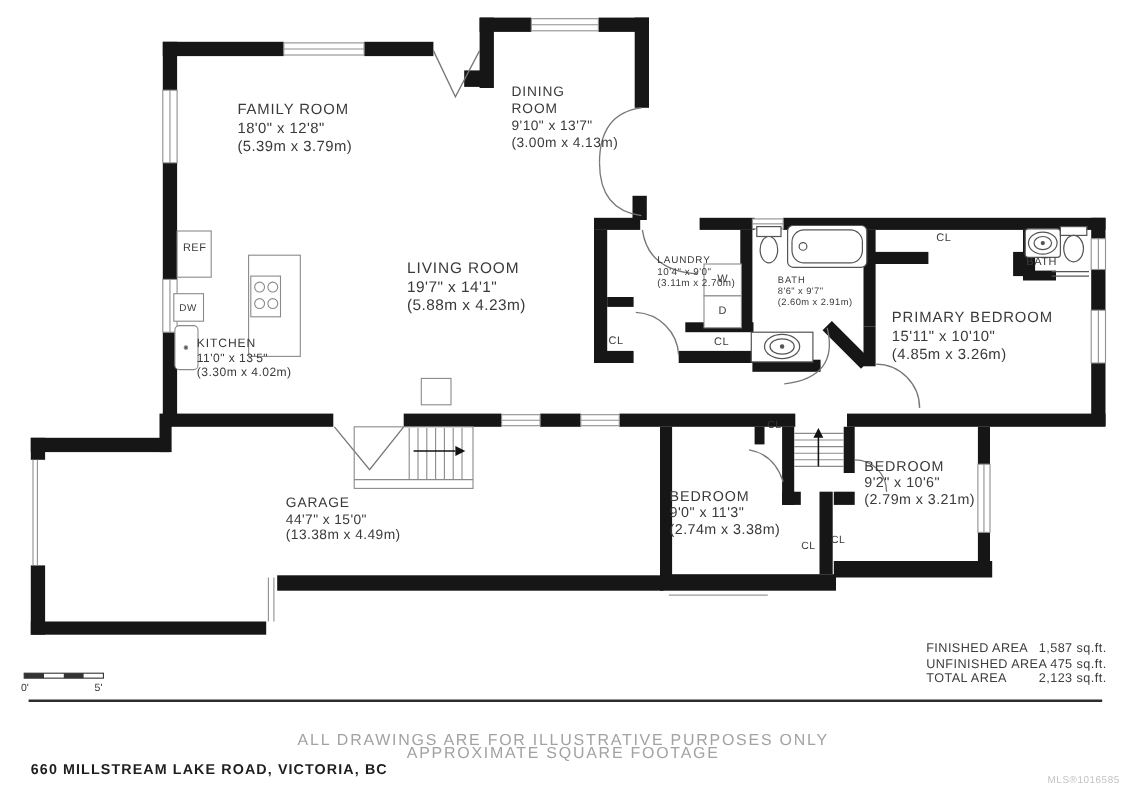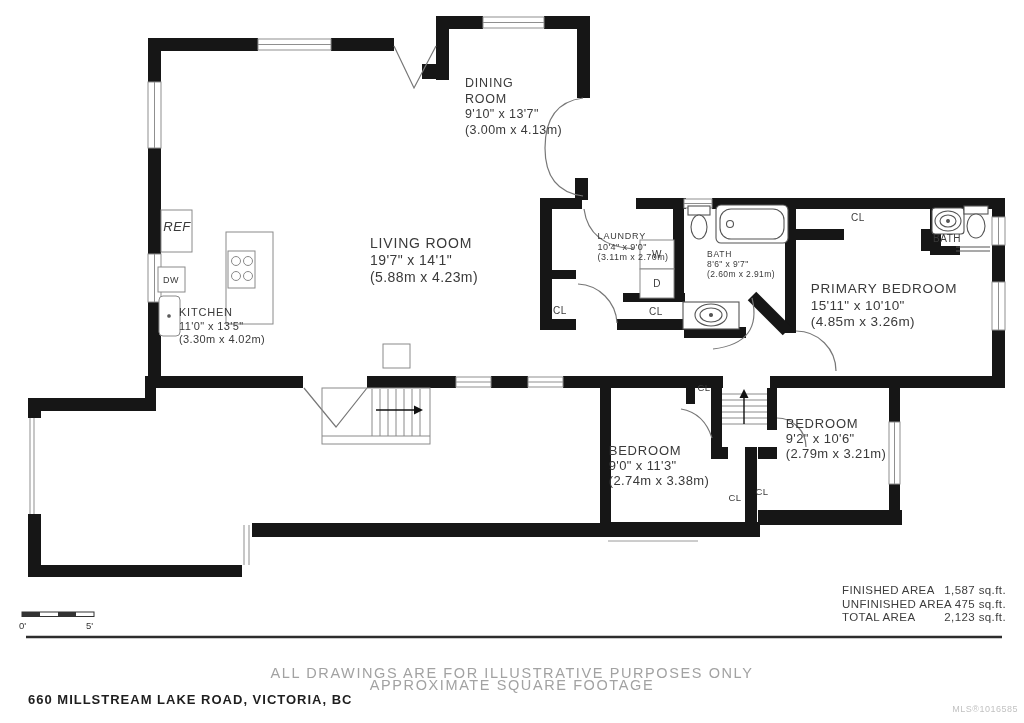--- a/index.html
+++ b/index.html
@@ -203,20 +203,25 @@
 
     <g>
       <rect x="22" y="612" width="72" height="4.5" fill="#fff" stroke="#333" stroke-width="1"></rect>
       <rect x="22" y="612" width="18" height="4.5" fill="#333"></rect>
       <rect x="58" y="612" width="18" height="4.5" fill="#333"></rect>
     </g>
 
     <line x1="26" y1="637" x2="1002" y2="637" stroke="#2d2d2d" stroke-width="2.4"></line>
   </svg>
 
+  <div class="room-label" style="left:268px;top:92px;font-size:13.5px;line-height:16.5px;">
+    <div class="rname">FAMILY ROOM</div>
+    <div>18'0" x 12'8"</div>
+    <div>(5.39m x 3.79m)</div>
+  </div>
 
   <div class="room-label wrap" style="left:511px;top:76px;font-size:12.5px;line-height:15.5px;width:92px;">
     <div class="rname">DINING ROOM</div>
     <div style="white-space:nowrap;">9'10" x 13'7"</div>
     <div style="white-space:nowrap;">(3.00m x 4.13m)</div>
   </div>
 
   <div class="room-label" style="left:424px;top:235px;font-size:14px;line-height:17px;">
     <div class="rname">LIVING ROOM</div>
     <div>19'7" x 14'1"</div>
@@ -254,22 +259,27 @@
     <div>9'0" x 11'3"</div>
     <div>(2.74m x 3.38m)</div>
   </div>
 
   <div class="room-label" style="left:836px;top:416px;font-size:13px;line-height:15px;">
     <div class="rname">BEDROOM</div>
     <div>9'2" x 10'6"</div>
     <div>(2.79m x 3.21m)</div>
   </div>
 
-
-  <div class="sm-label" style="left:177px;top:226px;font-size:13px;font-style:italic;">REF</div>
+  <div class="room-label" style="left:312px;top:450px;font-size:12.5px;line-height:14.5px;">
+    <div class="rname">GARAGE</div>
+    <div>44'7" x 15'0"</div>
+    <div>(13.38m x 4.49m)</div>
+  </div>
+
+  <div class="sm-label" style="left:177px;top:226px;font-size:10px;">REF</div>
   <div class="sm-label" style="left:171px;top:280px;font-size:9px;">DW</div>
   <div class="sm-label" style="left:657px;top:254px;font-size:10px;">W</div>
   <div class="sm-label" style="left:657px;top:283px;font-size:10px;">D</div>
   <div class="sm-label" style="left:560px;top:310px;font-size:10px;">CL</div>
   <div class="sm-label" style="left:656px;top:311px;font-size:10px;">CL</div>
   <div class="sm-label" style="left:858px;top:217px;font-size:10px;">CL</div>
   <div class="sm-label" style="left:704px;top:387px;font-size:9.5px;">CL</div>
   <div class="sm-label" style="left:735px;top:497px;font-size:9.5px;">CL</div>
   <div class="sm-label" style="left:762px;top:491px;font-size:9.5px;">CL</div>
 

